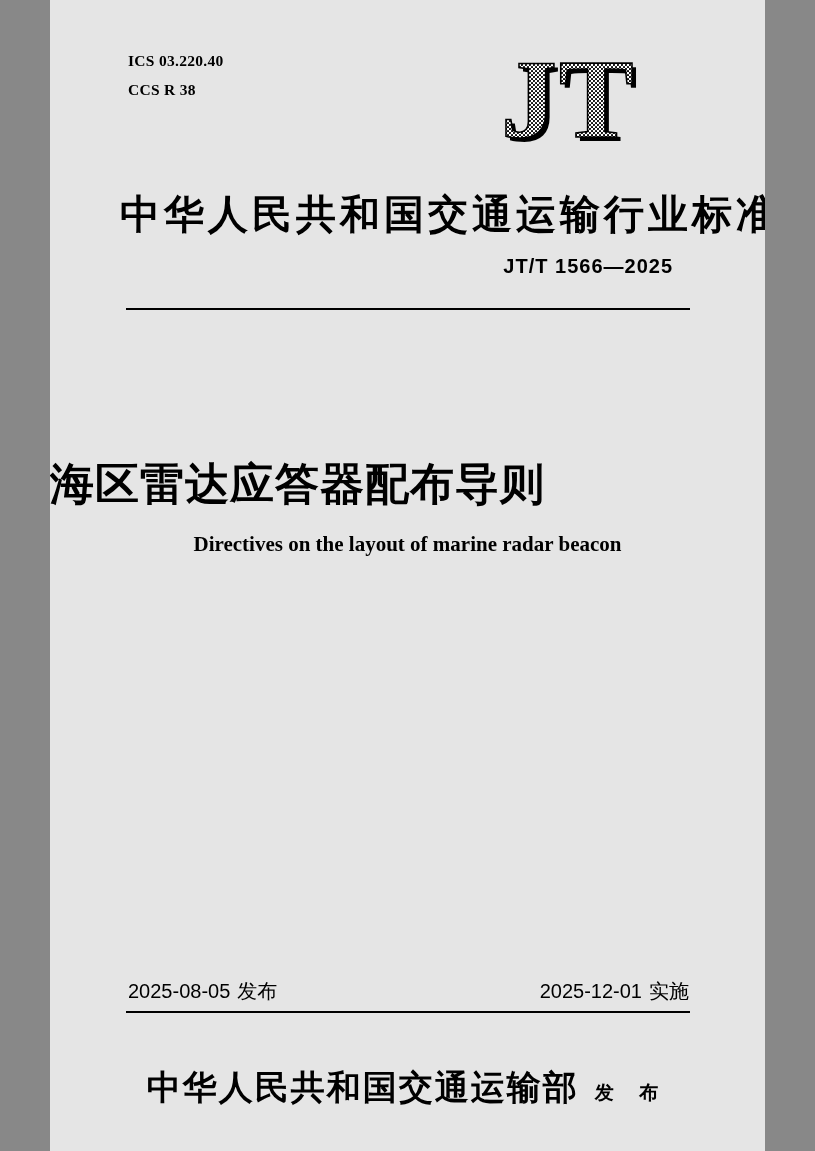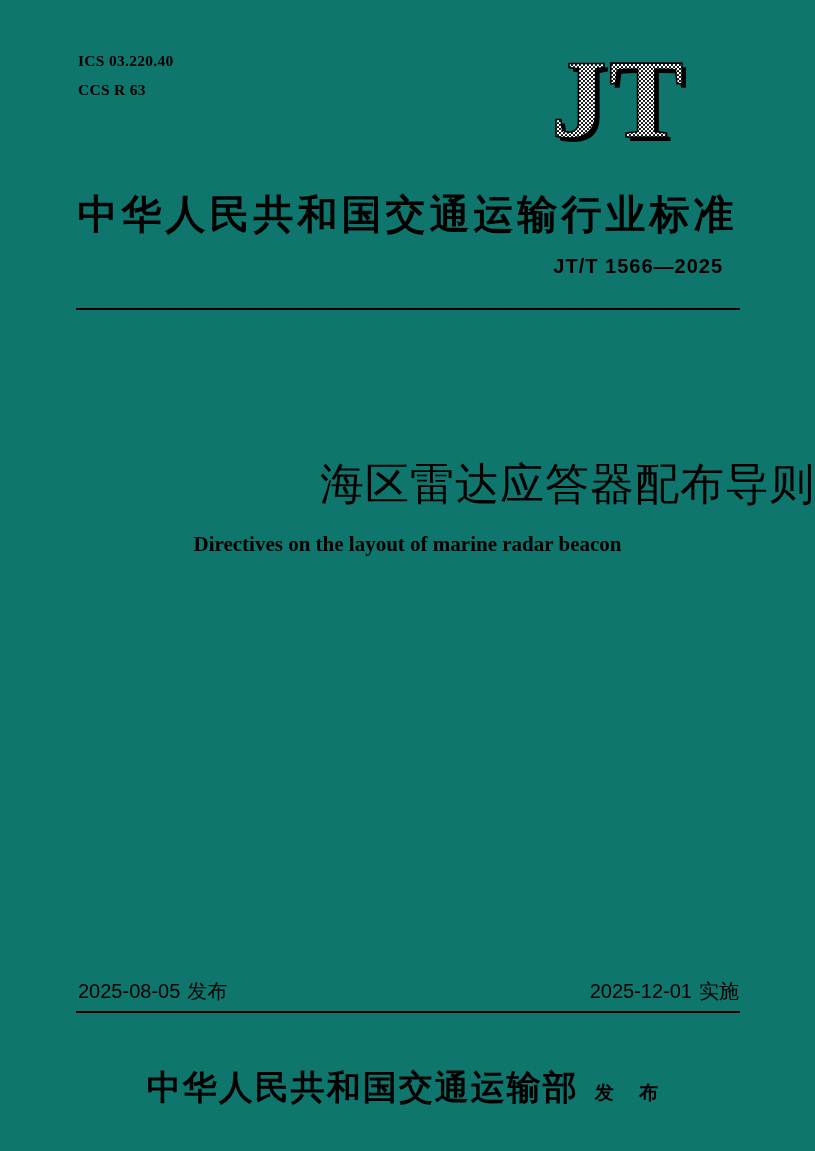--- a/index.html
+++ b/index.html
@@ -1,22 +1,22 @@
 <!DOCTYPE html>
 <html><head>
 <meta charset="utf-8">
 <style>
   * { margin: 0; padding: 0; box-sizing: border-box; }
   html, body { background: #888; }
   .page {
     position: relative;
-    width: 815px;
+    width: 715px;
     height: 1151px;
     margin: 0 auto;
-    background: #0f766e;
+    background: #e5e5e5;
     color: #000000;
     overflow: hidden;
     font-family: "Liberation Serif", serif;
   }
 
   
   .ics-block {
     position: absolute;
     left: 78px;
     top: 46px;
@@ -77,23 +77,23 @@
   }
   .rule-top { top: 308px; }
   .rule-bottom { top: 1011px; }
 
   
   .title-zh {
     position: absolute;
     top: 455px;
     left: 0;
     right: 0;
-    text-align: right;
+    text-align: left;
     font-family: "Liberation Sans", sans-serif;
-    font-weight: 400;
+    font-weight: 700;
     font-size: 44px;
     letter-spacing: 1px;
   }
   .title-en {
     position: absolute;
     top: 532px;
     left: 0;
     right: 0;
     text-align: center;
     font-family: "Liberation Serif", serif;
@@ -142,21 +142,21 @@
     margin-top: 32px;
   }
 </style>
 </head>
 <body>
 
 <div class="page">
 
   <div class="ics-block">
     <div>ICS 03.220.40</div>
-    <div>CCS R 63</div>
+    <div>CCS R 38</div>
   </div>
 
   <div class="logo">
     <svg viewBox="0 0 156 94" xmlns="http://www.w3.org/2000/svg">
       <defs>
         <pattern id="halftone" width="4" height="4" patternUnits="userSpaceOnUse">
           <rect width="4" height="4" fill="#ffffff"></rect>
           <circle cx="1" cy="1" r="1.05" fill="#000000"></circle>
           <circle cx="3" cy="3" r="1.05" fill="#000000"></circle>
         </pattern>

